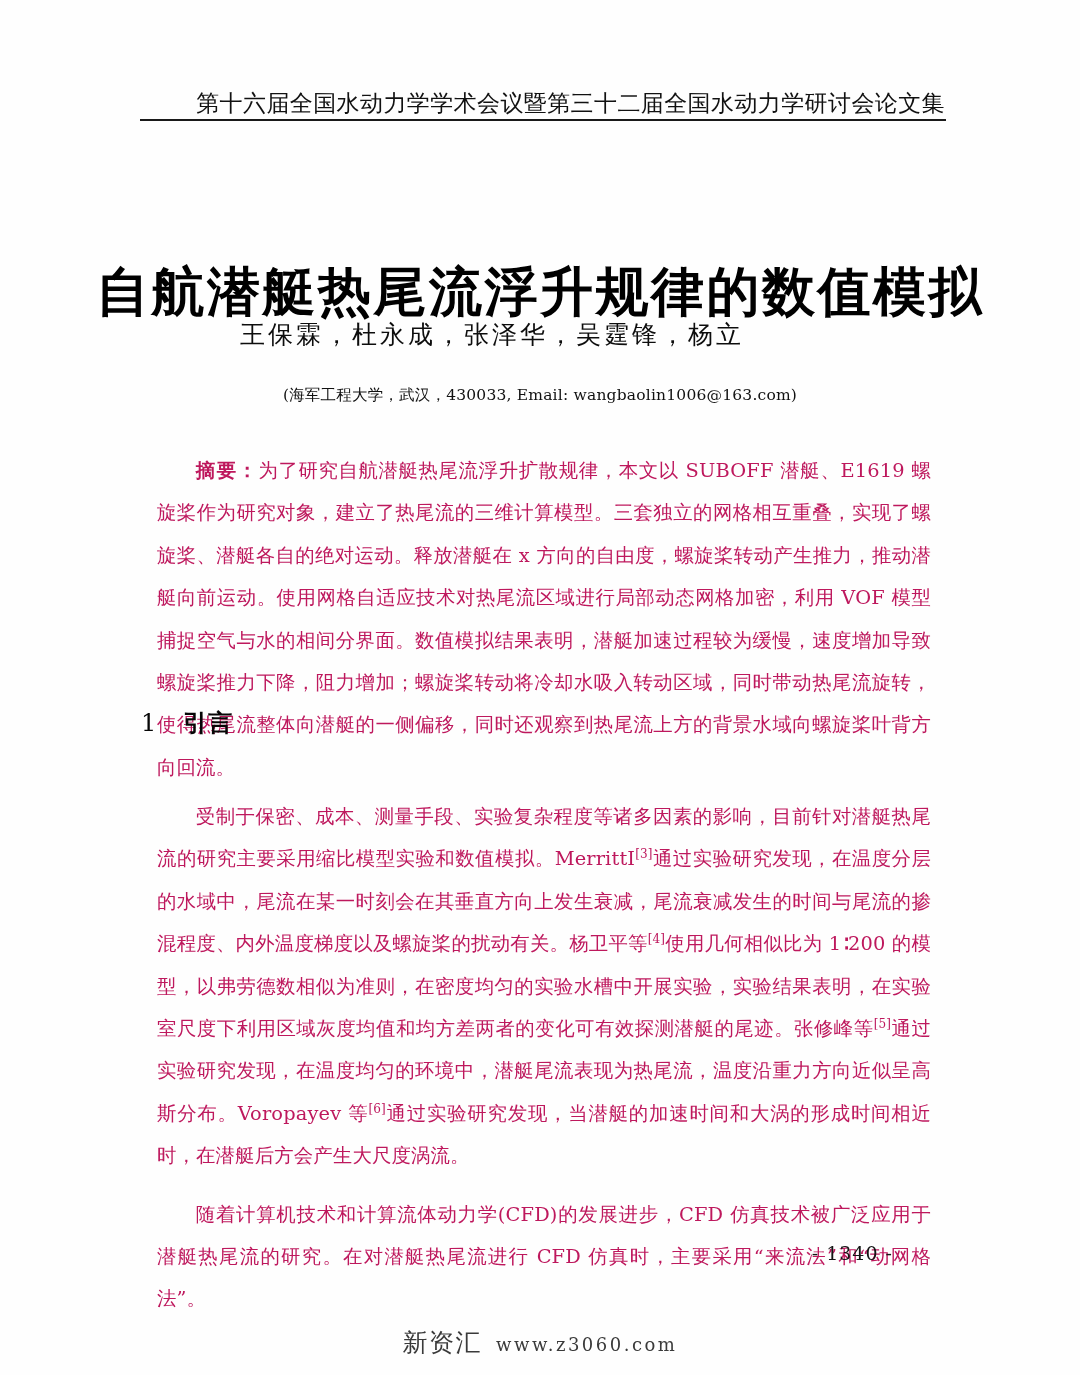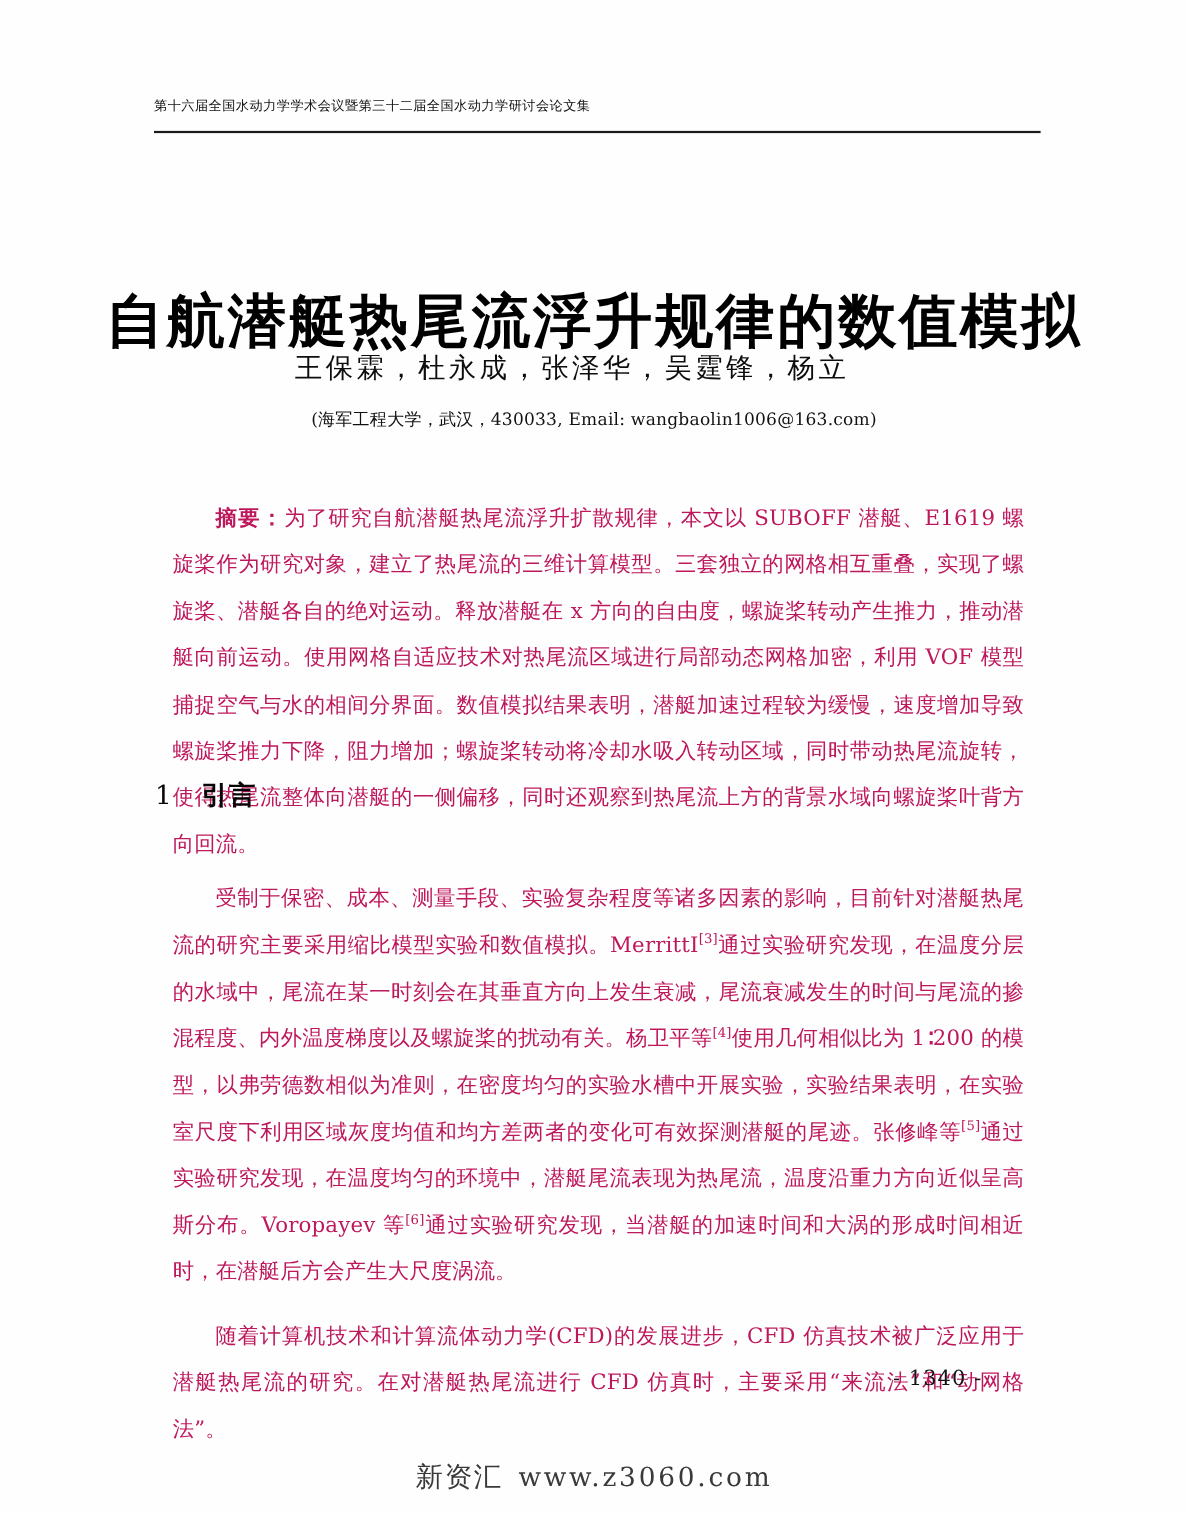--- a/index.html
+++ b/index.html
@@ -20,23 +20,23 @@
     background: #fefefe;
     overflow: hidden;
   }
 
   
   .running-header {
     position: absolute;
     left: 140px;
     top: 88px;
     width: 805px;
-    text-align: left;
-    font-family: "DejaVu Serif", "Liberation Serif", serif;
-    font-size: 12px;
+    text-align: right;
+    font-family: "DejaVu Serif", "Liberation Serif", serif;
+    font-size: 23px;
     letter-spacing: 0.4px;
     color: #111;
     white-space: nowrap;
   }
   .header-rule {
     position: absolute;
     left: 140px;
     top: 119px;
     width: 806px;
     height: 0;
@@ -59,26 +59,25 @@
   .doc-authors {
     position: absolute;
     left: 0;
     top: 318px;
     width: 984px;
     text-align: center;
     font-family: "DejaVu Serif", "Liberation Serif", serif;
     font-size: 25px;
     letter-spacing: 3px;
     color: #0d0d0d;
-    padding-left: 28px;
   }
   .doc-affiliation {
     position: absolute;
     left: 0;
-    top: 371px;
+    top: 385px;
     width: 1080px;
     text-align: center;
     font-family: "DejaVu Serif", "Liberation Serif", serif;
     font-size: 15.5px;
     letter-spacing: 0.2px;
     color: #111;
   }
 
   
   .text-col {
@@ -157,21 +156,21 @@
     color: #3a3a3a;
     white-space: nowrap;
   }
   .watermark .wm-cn {
     font-family: "DejaVu Serif", "Liberation Serif", serif;
     font-size: 25px;
     letter-spacing: 1.5px;
   }
   .watermark .wm-url {
     font-family: "DejaVu Serif", "Liberation Serif", serif;
-    font-size: 24px;
+    font-size: 18px;
     letter-spacing: 2.5px;
     margin-left: 14px;
   }
 </style>
 </head>
 <body>
 
 <div class="page">
 
   <div class="running-header">第十六届全国水动力学学术会议暨第三十二届全国水动力学研讨会论文集</div>

